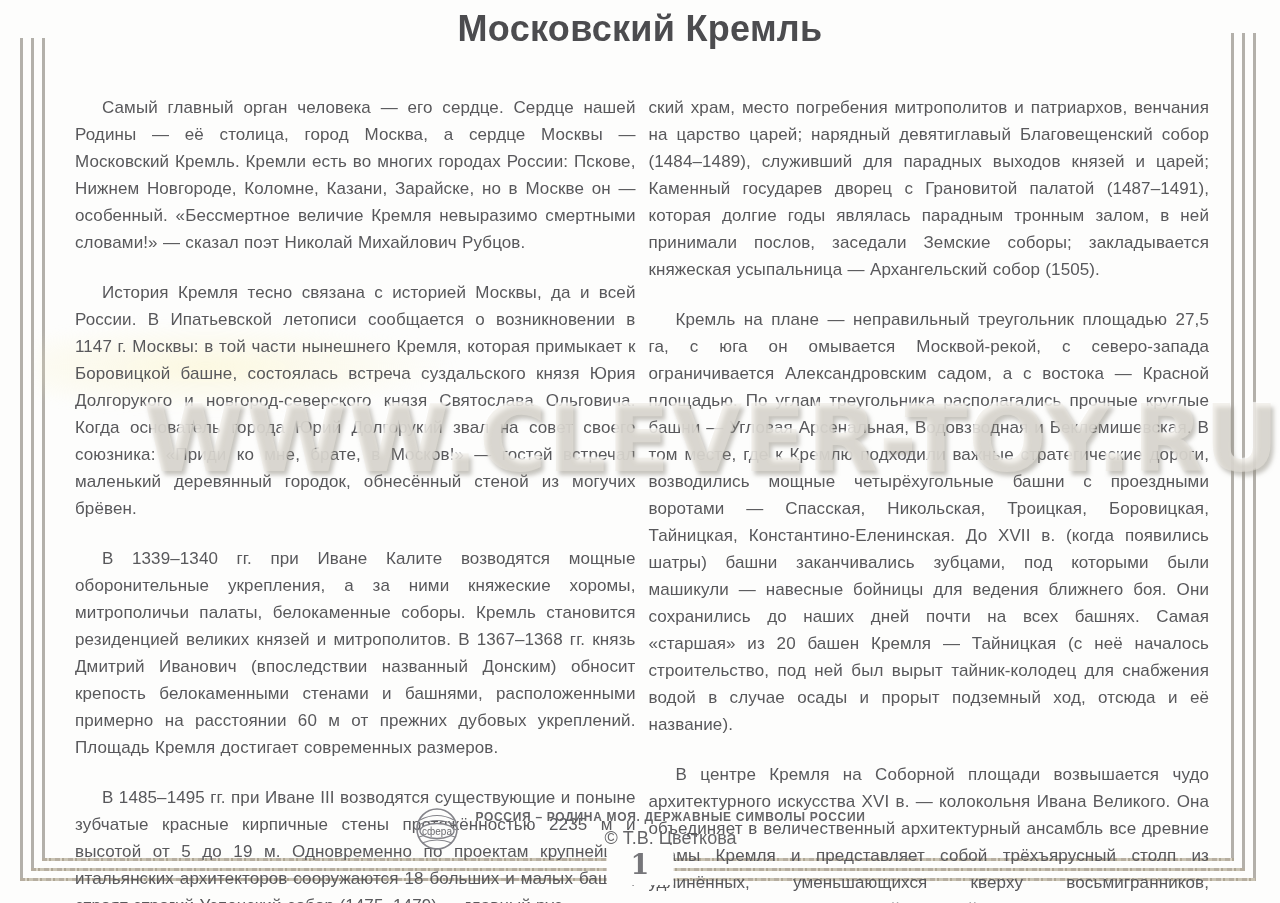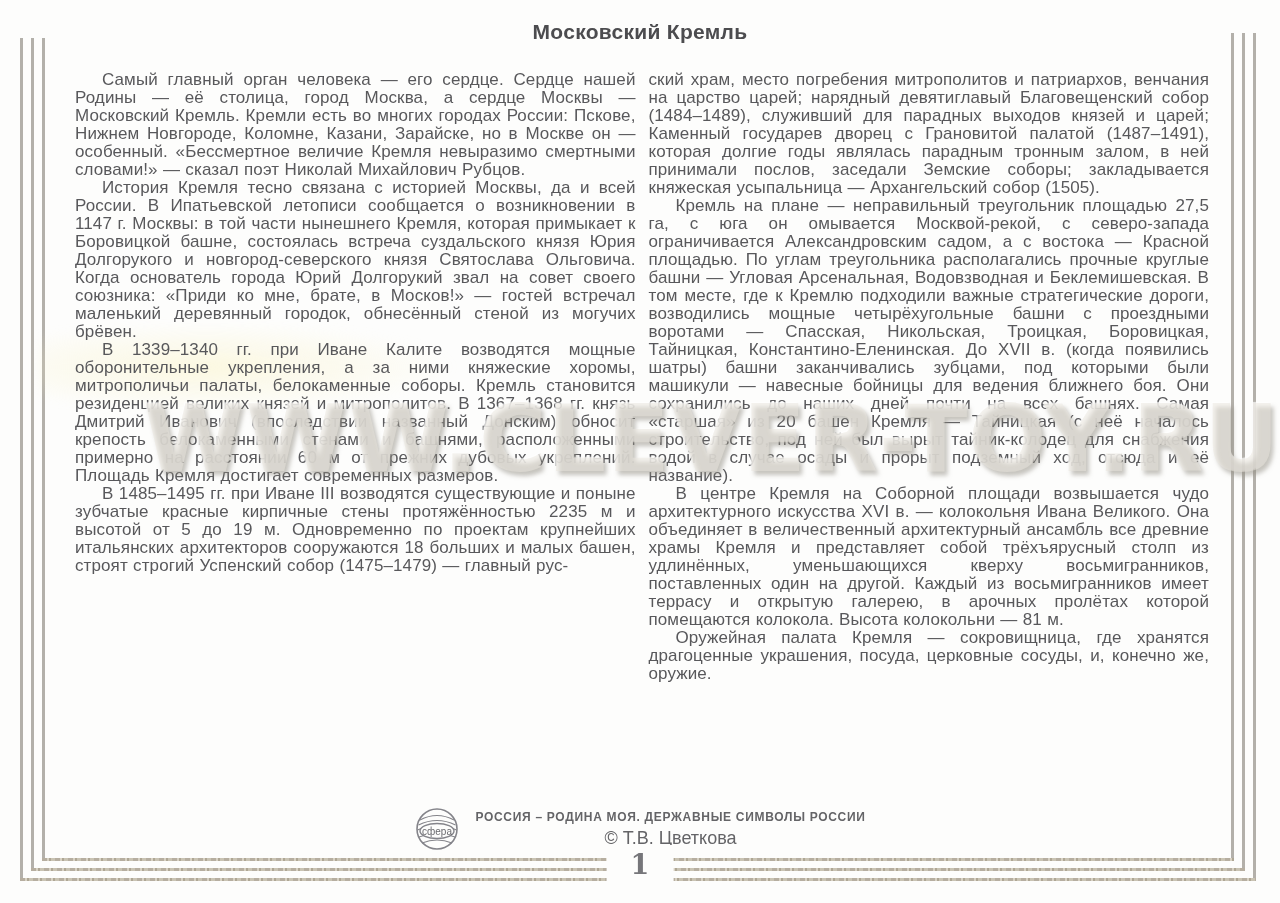--- a/index.html
+++ b/index.html
@@ -36,34 +36,35 @@
   .hb-c{top:878px;left:20px;width:1236px;}
 
   
   .scan-blob{
     position:absolute;left:38px;top:322px;width:420px;height:90px;
     background:radial-gradient(ellipse at 40% 50%, rgba(250,243,198,0.5), rgba(250,243,198,0) 70%);
     filter:blur(5px);z-index:1;pointer-events:none;
   }
 
   h1.title{
-    position:absolute;top:20px;left:0;width:100%;
-    text-align:center;font-size:21px;font-weight:bold;
+    position:absolute;top:8px;left:0;width:100%;
+    text-align:center;font-size:36px;font-weight:bold;
     color:var(--title);letter-spacing:0.3px;z-index:2;
   }
 
   .content{
     position:absolute;top:71px;left:75px;right:71px;height:732px;
     display:flex;gap:13px;z-index:2;
   }
   .col{flex:1;min-width:0;}
   .para{
-    font-size:17px;line-height:18px;color:var(--text);
+    font-size:17px;line-height:27px;color:var(--text);
     text-align:justify;text-indent:27px;letter-spacing:0.1px;
     word-spacing:0.5px;
+    margin-top:23px;
   }
   .para.noindent{text-indent:0;}
 
   .watermark{
     position:absolute;top:386px;left:0;width:100%;
     text-align:right;white-space:nowrap;
     font-family:"DejaVu Sans", sans-serif;font-weight:bold;font-size:92px;
     color:rgba(233,230,223,0.52);
     text-shadow:3px 4px 4px rgba(143,139,130,0.5), -1px -1px 1px rgba(255,255,255,0.75);
     z-index:4;pointer-events:none;letter-spacing:1px;

